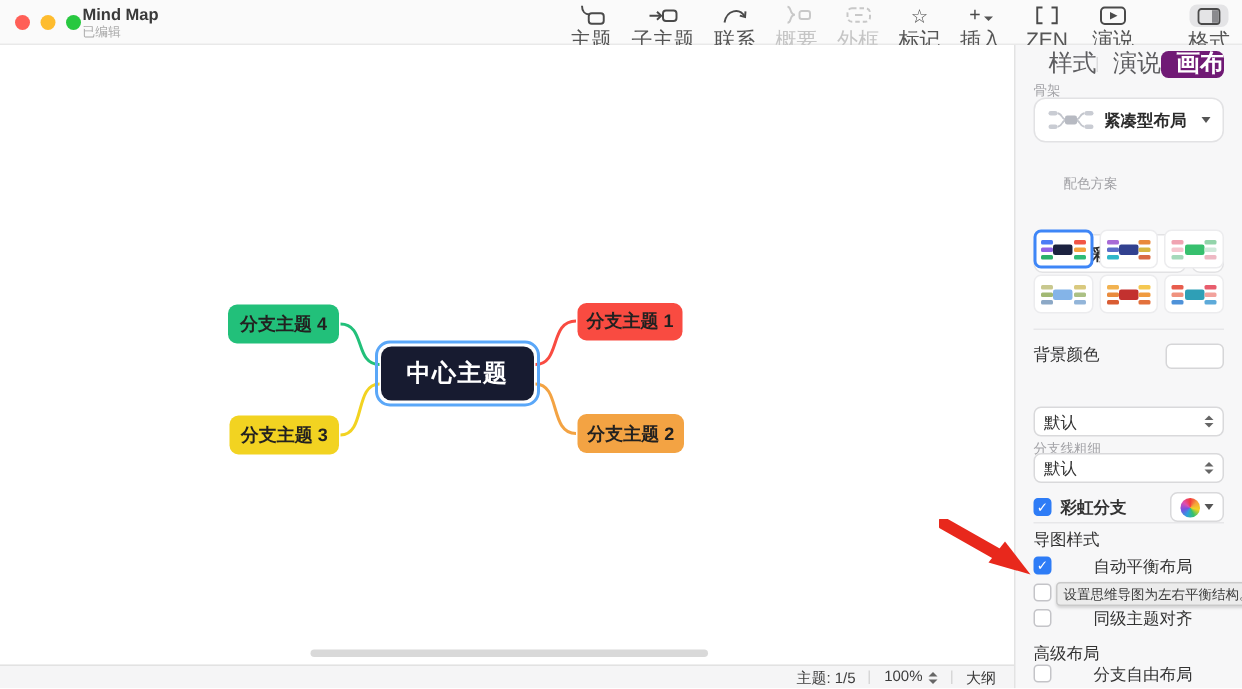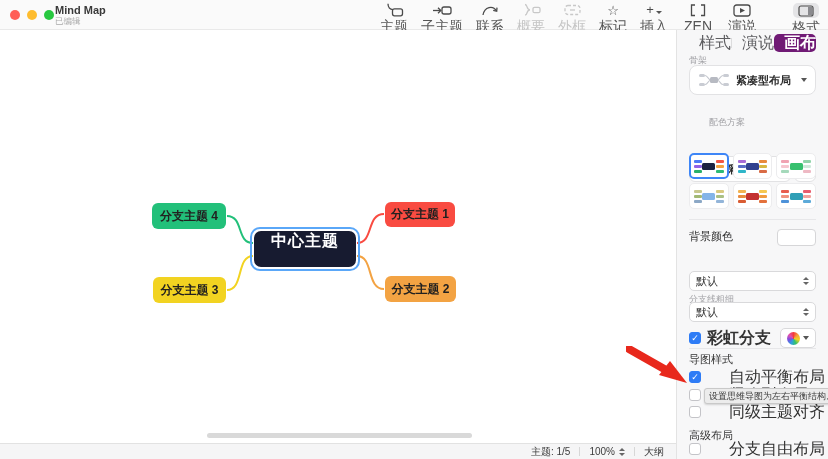--- a/index.html
+++ b/index.html
@@ -26,21 +26,21 @@
   .mini-chev { width:0; height:0; border-left:3px solid transparent; border-right:3px solid transparent; border-top:3.5px solid #555; margin-left:2px; margin-top:4px; }
   .toolbar-right { position:absolute; left:684px; top:3px; display:flex; gap:16px; }
   .fmt-wrap { position:absolute; right:8px; top:3px; display:flex; flex-direction:column; align-items:center; }
   .fmt-iconbg { background:#e4e4e6; border-radius:5px; padding:2px 5px; height:15px; display:flex; align-items:center; }
 
   
   .canvas { position:absolute; left:0; top:30px; width:676px; height:413px; background:#fff; }
   .connectors { position:absolute; left:0; top:0; }
   .node { position:absolute; border-radius:6px; display:flex; align-items:center; justify-content:center; font-size:12px; font-weight:bold; color:#222120; cursor:default; }
   .center-ring { position:absolute; left:250px; top:197px; border:2px solid #5aa7f8; border-radius:10px; padding:2px; background:transparent; }
-  .center-node { position:relative; width:102px; height:36px; background:#171b30; border-radius:7px; display:flex; justify-content:center; font-size:16px; font-weight:bold; color:#fff; letter-spacing:1px; cursor:default; }
+  .center-node { position:relative; width:102px; height:36px; background:#171b30; border-radius:7px; display:flex; align-items:center; justify-content:center; font-size:16px; font-weight:bold; color:#fff; letter-spacing:1px; cursor:default; }
   .hscrollbar { position:absolute; left:207px; top:403px; width:265px; height:5px; border-radius:3px; background:#d9d9d9; }
 
   
   .statusbar { position:absolute; left:0; top:443px; width:676px; height:16px; background:#f5f5f6; border-top:1px solid #e2e2e2; display:flex; align-items:center; justify-content:flex-end; padding-right:12px; gap:9px; font-size:10px; color:#3c3c3c; }
   .sb-sep { width:1px; height:9px; background:#d7d7d7; }
   .sb-zoom { display:flex; align-items:center; gap:4px; }
   .stepper { display:flex; flex-direction:column; align-items:center; }
   .tri-up { width:0; height:0; border-left:3px solid transparent; border-right:3px solid transparent; border-bottom:3.5px solid #666; margin-bottom:2px; }
   .tri-down { width:0; height:0; border-left:3px solid transparent; border-right:3px solid transparent; border-top:3.5px solid #666; }
 
@@ -73,21 +73,21 @@
   .bg-row { top:199px; height:18px; display:flex; align-items:flex-start; justify-content:space-between;gap:23px; }
   .row-label { font-size:11px; color:#333; }
   .color-well { width:39px; height:17px; background:#fff; border:1px solid #d6d6d8; border-radius:4px; box-shadow:inset 0 0 0 1.5px #fff; cursor:default; }
   .lbl-font { top:232px; } .sel-font { top:241px; }
   .lbl-width { top:263px; } .sel-width { top:272px; }
   .select { height:20px; background:#fff; border:1px solid #d9d9db; border-radius:5px; display:flex; align-items:center; justify-content:space-between; padding:0 6px; font-size:11px; color:#333; cursor:default; }
   .rainbow-row { top:298px; height:20px; display:flex; align-items:center; }
   .cb { width:12px; height:12px; border-radius:3px; border:1px solid #c4c4c8; background:#fff; display:inline-flex; align-items:center; justify-content:center; flex:none; cursor:default; }
   .cb.checked { background:#2e7cf6; border-color:#2e7cf6; }
   .cb.checked::after { content:"✓"; color:#fff; font-size:9px; font-weight:bold; line-height:1; }
-  .cb-label { font-size:16px; color:#333; margin-left:6px; white-space:nowrap; }
+  .cb-label { font-size:11px; color:#333; margin-left:6px; white-space:nowrap; }
   .wheel-btn { position:absolute; right:0; width:36px; height:20px; background:#fff; border:1px solid #d9d9db; border-radius:5px; display:flex; align-items:center; justify-content:center; gap:3px; cursor:default; }
   .color-wheel { width:13px; height:13px; border-radius:50%; background:conic-gradient(#f43b3b,#f5a23c,#f2d321,#35c26a,#2e9fe0,#7a4fe0,#e04fb0,#f43b3b); }
   .head-mapstyle { top:322px; } .head-adv { top:398px; }
   .sb-heading { font-size:11px; color:#333; }
   .cb-row { height:14px; display:flex; align-items:center;gap:22px; }
   .cbr1 { top:340px; } .cbr2 { top:358px; } .cbr3 { top:375px; } .cbr4 { top:412px; }
 
   
   .tooltip { position:absolute; left:704px; top:388px; height:16px; background:#ececec; border:1px solid #c9c9c9; border-radius:3px; box-shadow:0 1px 2px rgba(0,0,0,.15); font-size:9px; color:#3a3a3a; line-height:14px; padding:0 4px; white-space:nowrap; z-index:40; }
   .red-arrow { position:absolute; left:626px; top:346px; z-index:50; }

